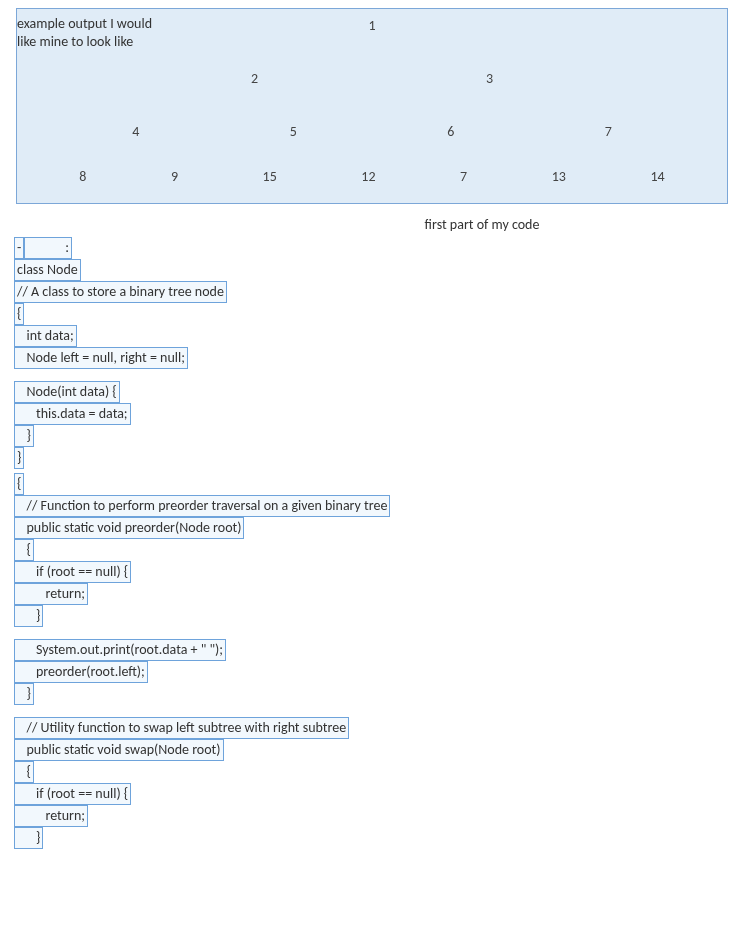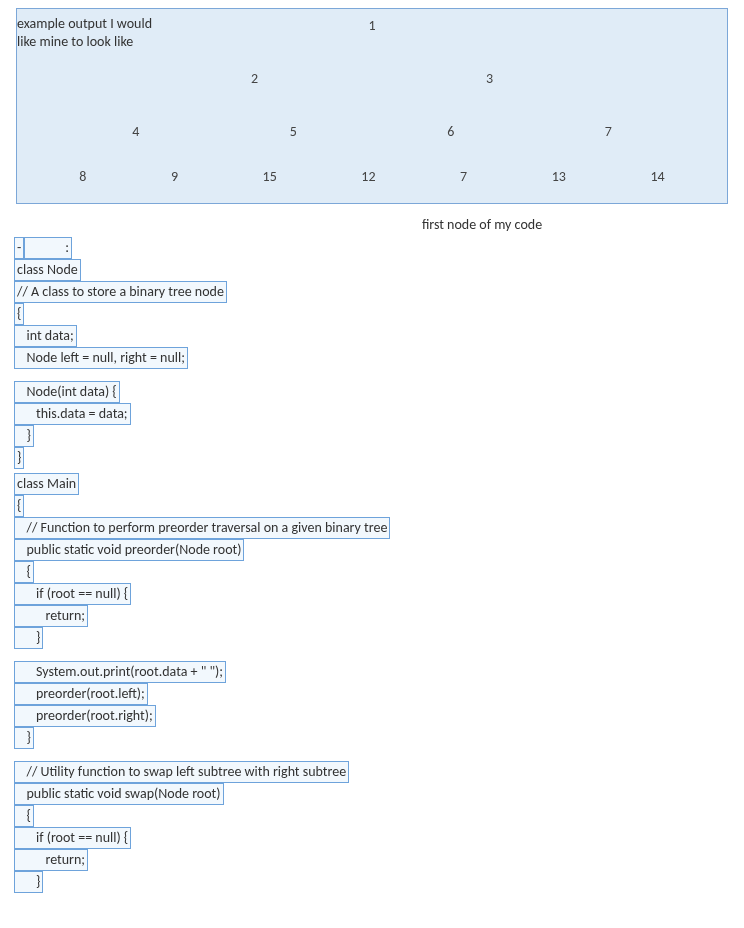--- a/index.html
+++ b/index.html
@@ -79,47 +79,45 @@
     <span class="tree-cell">8</span>
     <span class="tree-cell">9</span>
     <span class="tree-cell">15</span>
     <span class="tree-cell">12</span>
     <span class="tree-cell">7</span>
     <span class="tree-cell">13</span>
     <span class="tree-cell">14</span>
   </div>
 </div>
 
-<div class="section-label">first node of my code</div>
+<div class="section-label">first part of my code</div>
 
 <div class="code-area">
   <div class="line"><span class="seg">-</span><span class="seg">            :</span></div>
   <div class="line"><span class="seg">class Node</span></div>
   <div class="line"><span class="seg">// A class to store a binary tree node</span></div>
   <div class="line"><span class="seg">{</span></div>
   <div class="line"><span class="seg">   int data;</span></div>
   <div class="line"><span class="seg">   Node left = null, right = null;</span></div>
   <div class="group-gap"></div>
   <div class="line"><span class="seg">   Node(int data) {</span></div>
   <div class="line"><span class="seg">      this.data = data;</span></div>
   <div class="line"><span class="seg">   }</span></div>
   <div class="line"><span class="seg">}</span></div>
   <div class="mini-gap"></div>
-  <div class="line"><span class="seg">class Main</span></div>
   <div class="line"><span class="seg">{</span></div>
   <div class="line"><span class="seg">   // Function to perform preorder traversal on a given binary tree</span></div>
   <div class="line"><span class="seg">   public static void preorder(Node root)</span></div>
   <div class="line"><span class="seg">   {</span></div>
   <div class="line"><span class="seg">      if (root == null) {</span></div>
   <div class="line"><span class="seg">         return;</span></div>
   <div class="line"><span class="seg">      }</span></div>
   <div class="group-gap"></div>
   <div class="line"><span class="seg">      System.out.print(root.data + " ");</span></div>
   <div class="line"><span class="seg">      preorder(root.left);</span></div>
-  <div class="line"><span class="seg">      preorder(root.right);</span></div>
   <div class="line"><span class="seg">   }</span></div>
   <div class="group-gap"></div>
   <div class="line"><span class="seg">   // Utility function to swap left subtree with right subtree</span></div>
   <div class="line"><span class="seg">   public static void swap(Node root)</span></div>
   <div class="line"><span class="seg">   {</span></div>
   <div class="line"><span class="seg">      if (root == null) {</span></div>
   <div class="line"><span class="seg">         return;</span></div>
   <div class="line"><span class="seg">      }</span></div>
 </div>
 

